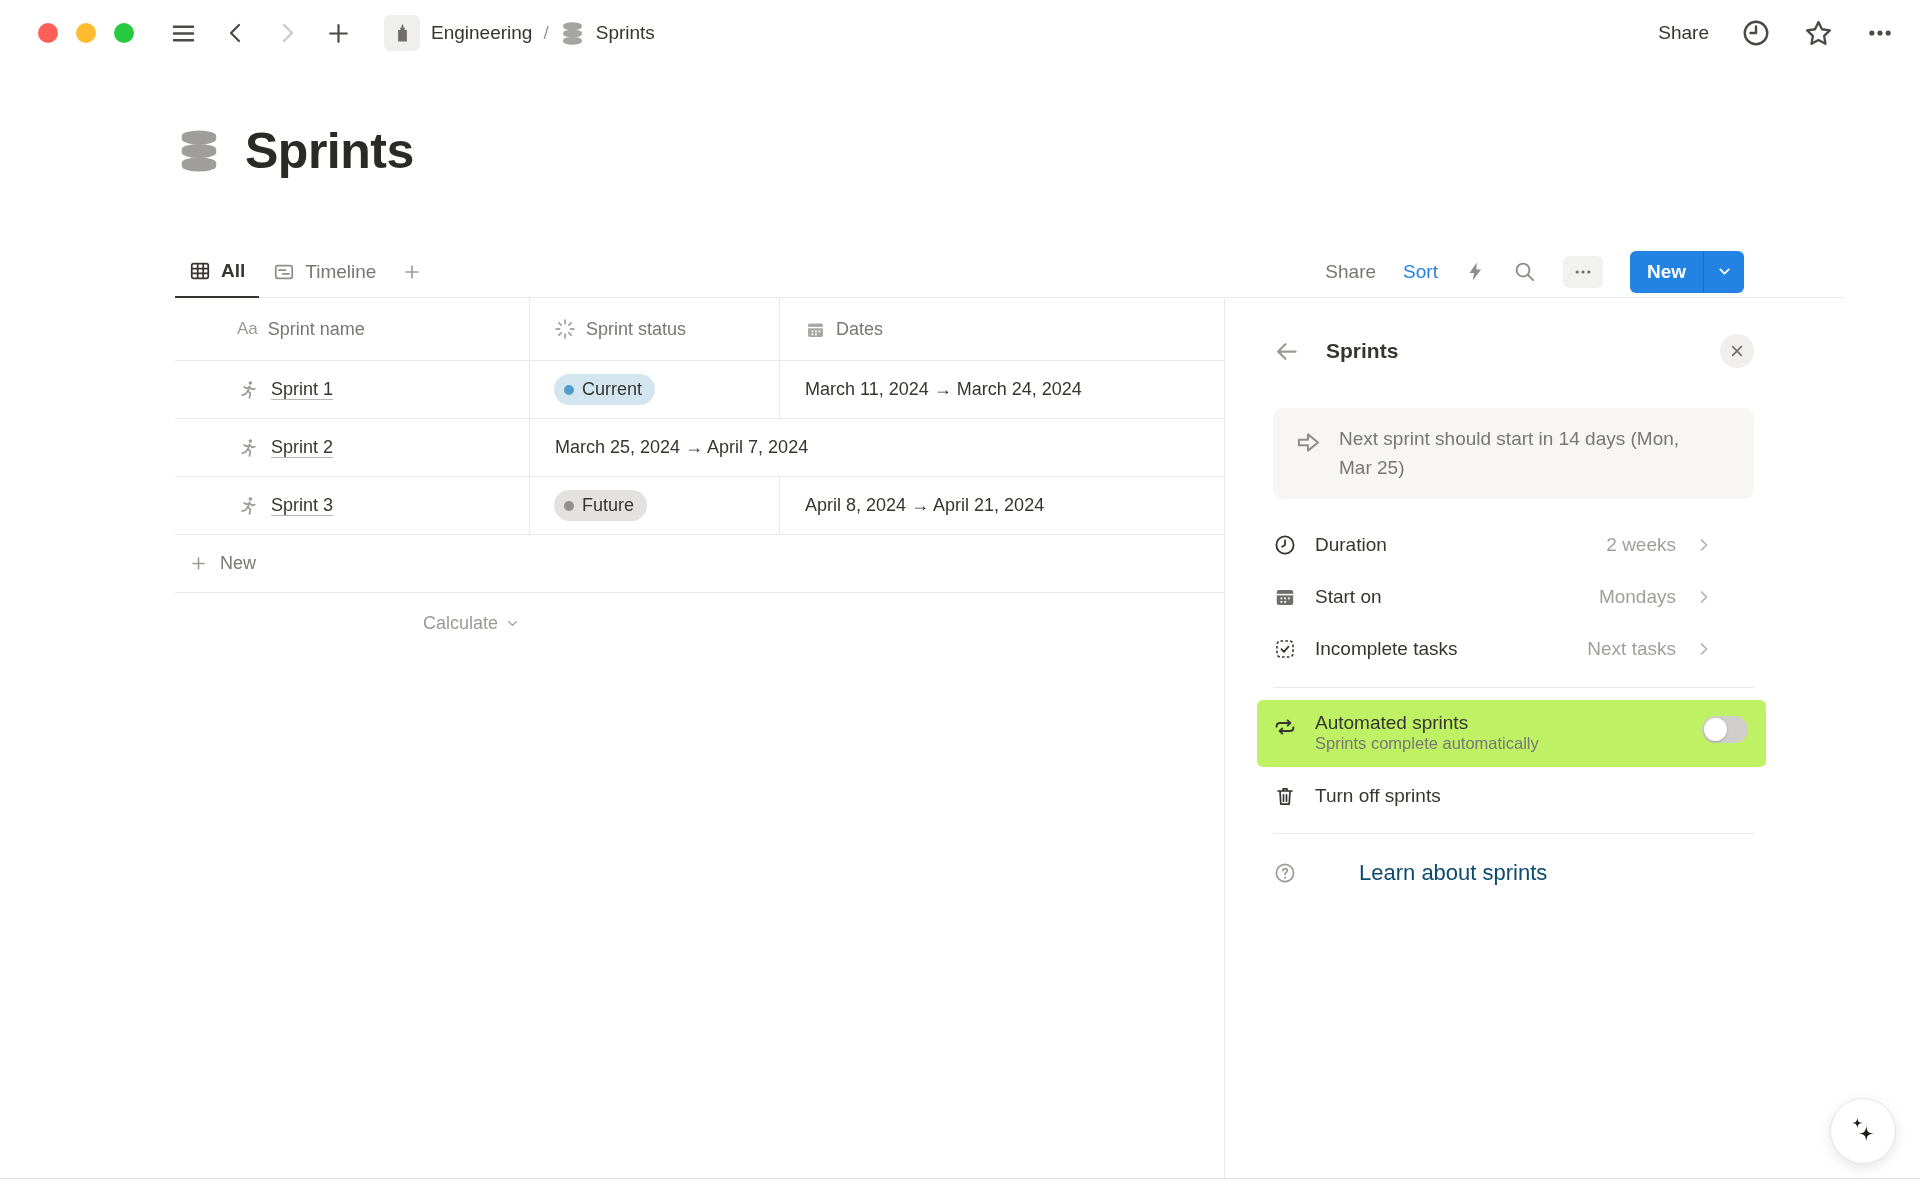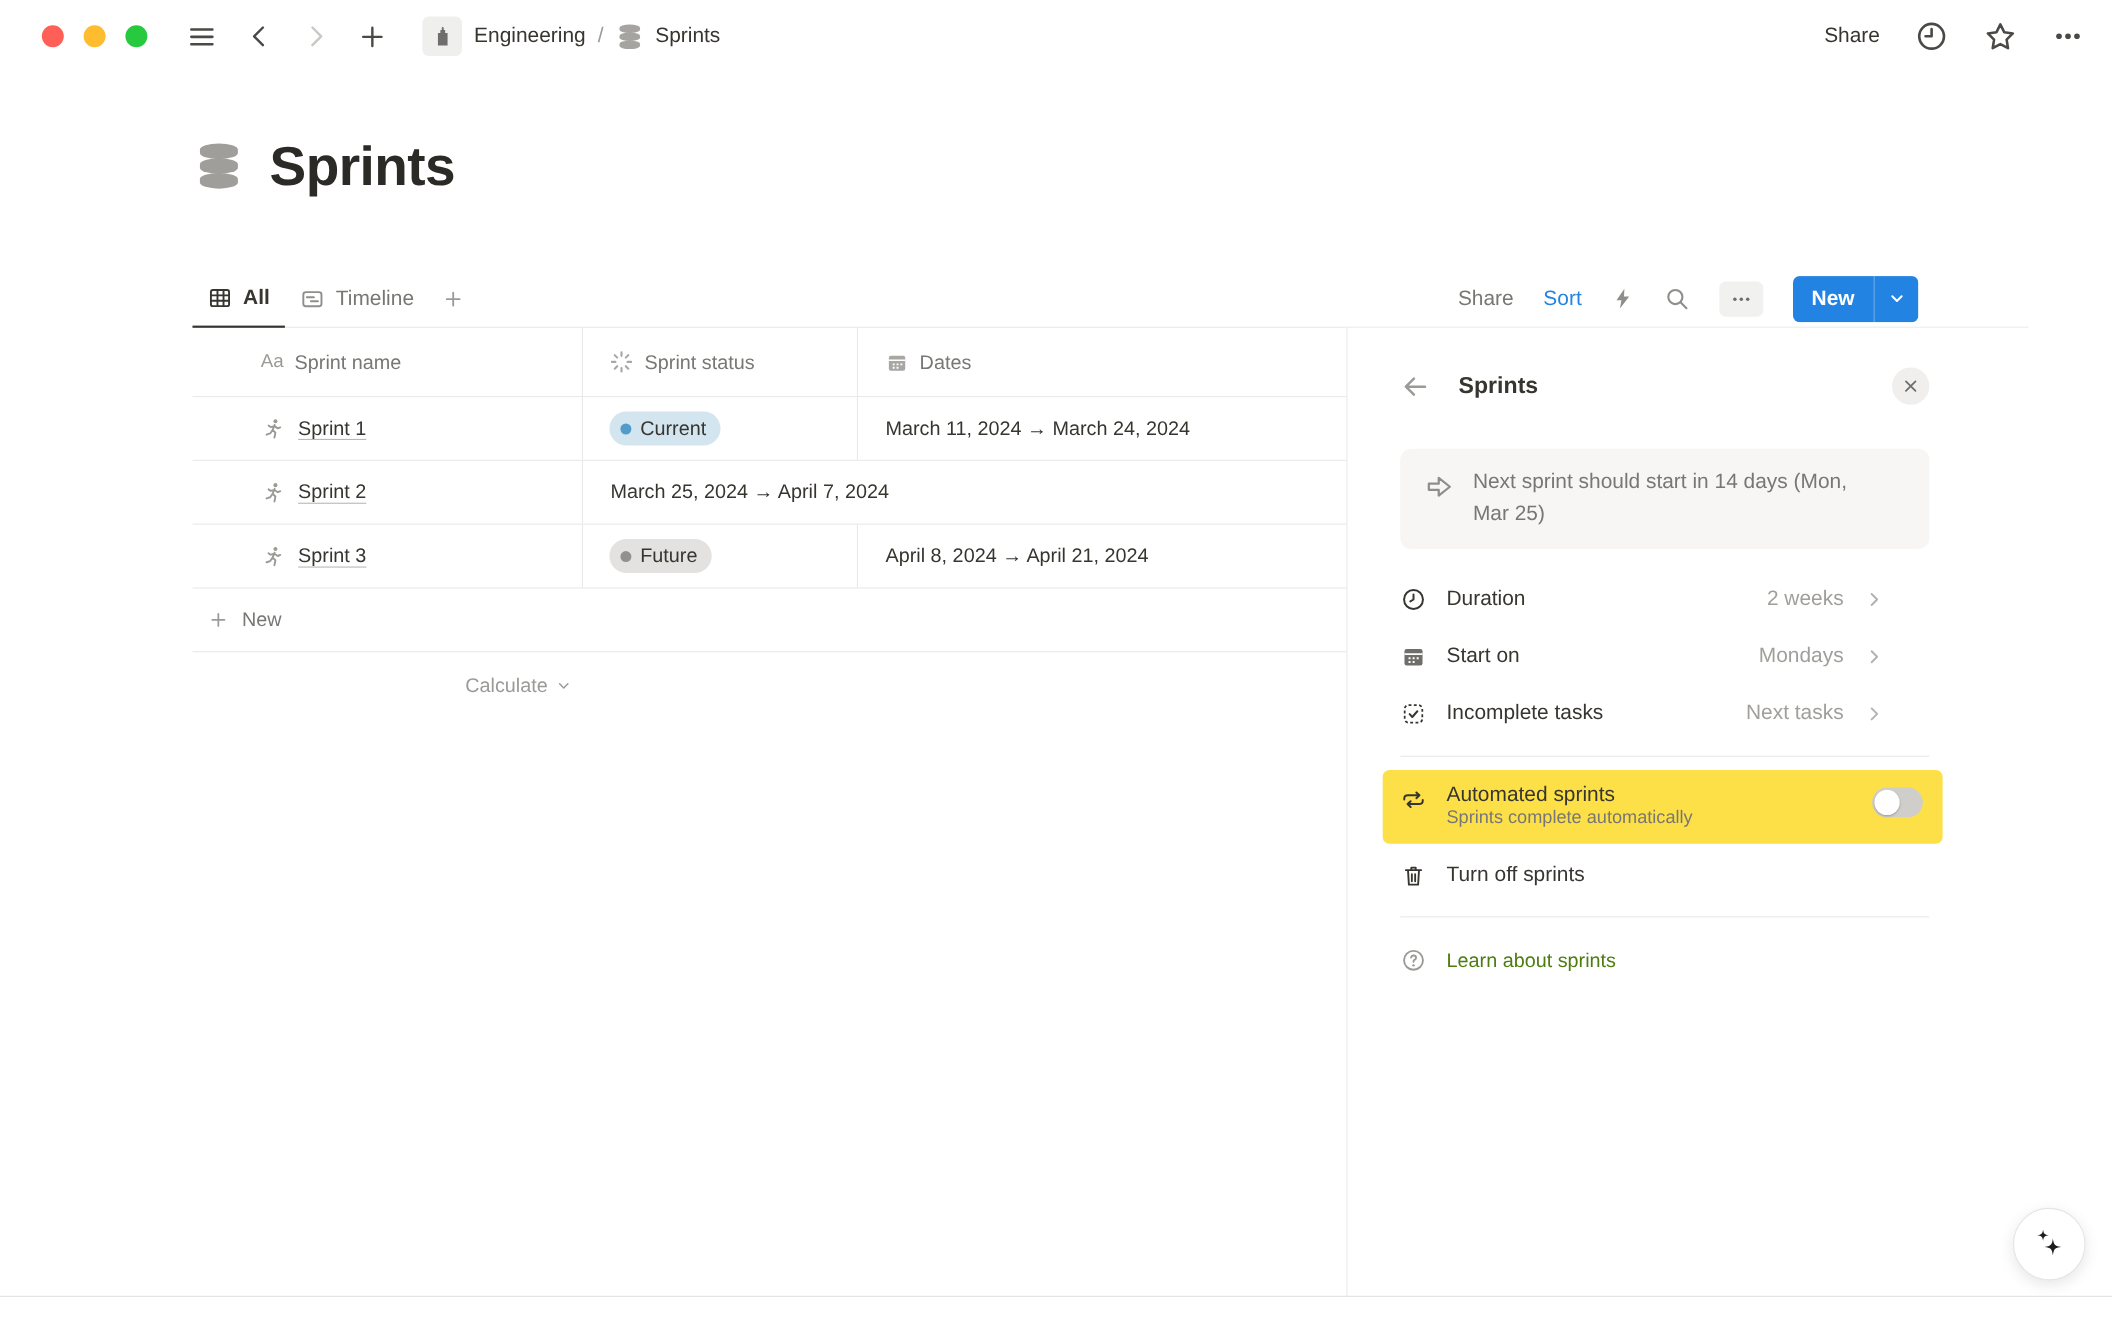--- a/index.html
+++ b/index.html
@@ -80,34 +80,34 @@
   .panel-close { margin-left:auto; width:34px; height:34px; border-radius:50%; background:#f0efee;
                  display:flex; align-items:center; justify-content:center; cursor:pointer; }
   .callout { margin-top:40px; background:#f7f6f4; border-radius:10px; padding:17px 22px;
              display:flex; gap:17px; align-items:flex-start; }
   .callout-text { font-size:19px; color:#787774; line-height:1.5; max-width:360px; }
   .settings { margin-top:20px; }
   .setting-row { height:52px; display:flex; align-items:center; gap:18px; padding-right:40px; cursor:pointer; }
   .setting-label { font-size:19px; color:#37352f; }
   .setting-value { margin-left:auto; font-size:19px; color:#a09f9c; }
   .panel-divider { height:1px; background:#e9e9e7; margin:12px 0; }
-  .auto-block { margin:10px -12px 0 -16px; background:#fde047; border-radius:6px;
+  .auto-block { margin:10px -12px 0 -16px; background:#bef264; border-radius:6px;
                 padding:12px 18px 14px 16px; display:flex; align-items:flex-start; cursor:pointer; }
   .auto-icon { margin-top:3px; }
   .auto-texts { margin-left:18px; }
   .auto-title { font-size:19px; color:#37352f; }
   .auto-sub { font-size:16.5px; color:#787774; margin-top:23px; }
   .toggle { margin-left:auto; margin-top:4px; width:46px; height:27px; border-radius:14px;
             background:#cfcecb; position:relative; cursor:pointer; flex:none; }
   .toggle .knob { position:absolute; top:2px; left:2px; width:23px; height:23px; border-radius:50%;
                   background:#fff; box-shadow:0 1px 2px rgba(0,0,0,.25); }
   .action-row { height:50px; display:flex; align-items:center; gap:18px; cursor:pointer; margin-top:4px; }
   .action-label { font-size:19px; color:#37352f; }
   .learn-row { height:54px; display:flex; align-items:center; gap:18px; cursor:pointer; }
-  .learn-label { font-size:18px; color:#4d7c0f; }
+  .learn-label { font-size:22px; color:#0c4a6e;margin-left:44px; }
 
   
   .bottom-divider { position:absolute; left:0; right:0; top:1178px; height:1px; background:#e3e2e0; }
   .ai-fab { position:absolute; right:24px; bottom:36px; width:66px; height:66px; border-radius:50%;
             background:#fff; border:1px solid #e6e5e3; box-shadow:0 4px 14px rgba(0,0,0,.10);
             display:flex; align-items:center; justify-content:center; cursor:pointer; }
 
   svg { display:block; }
 </style>
 </head>

